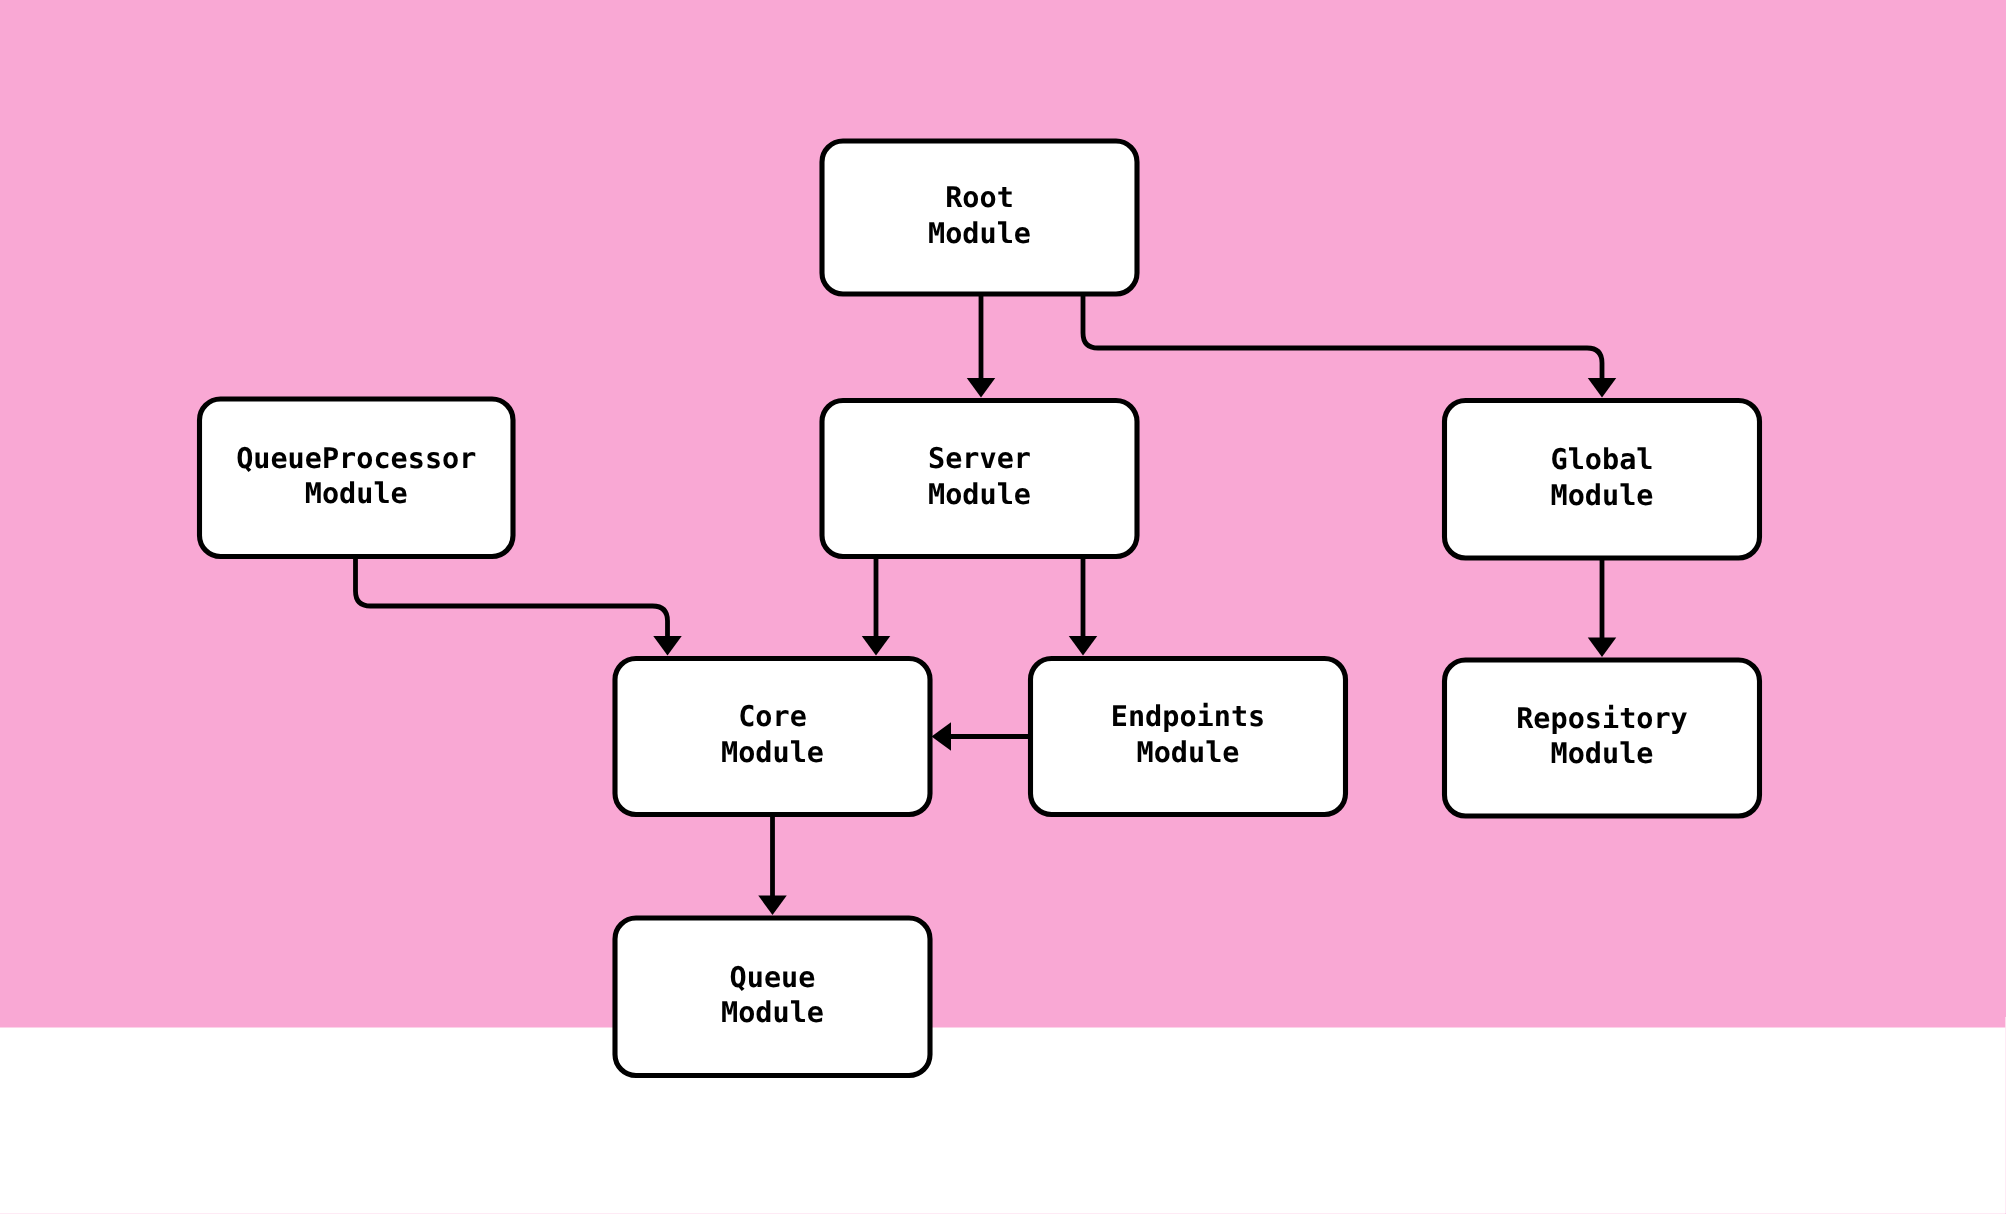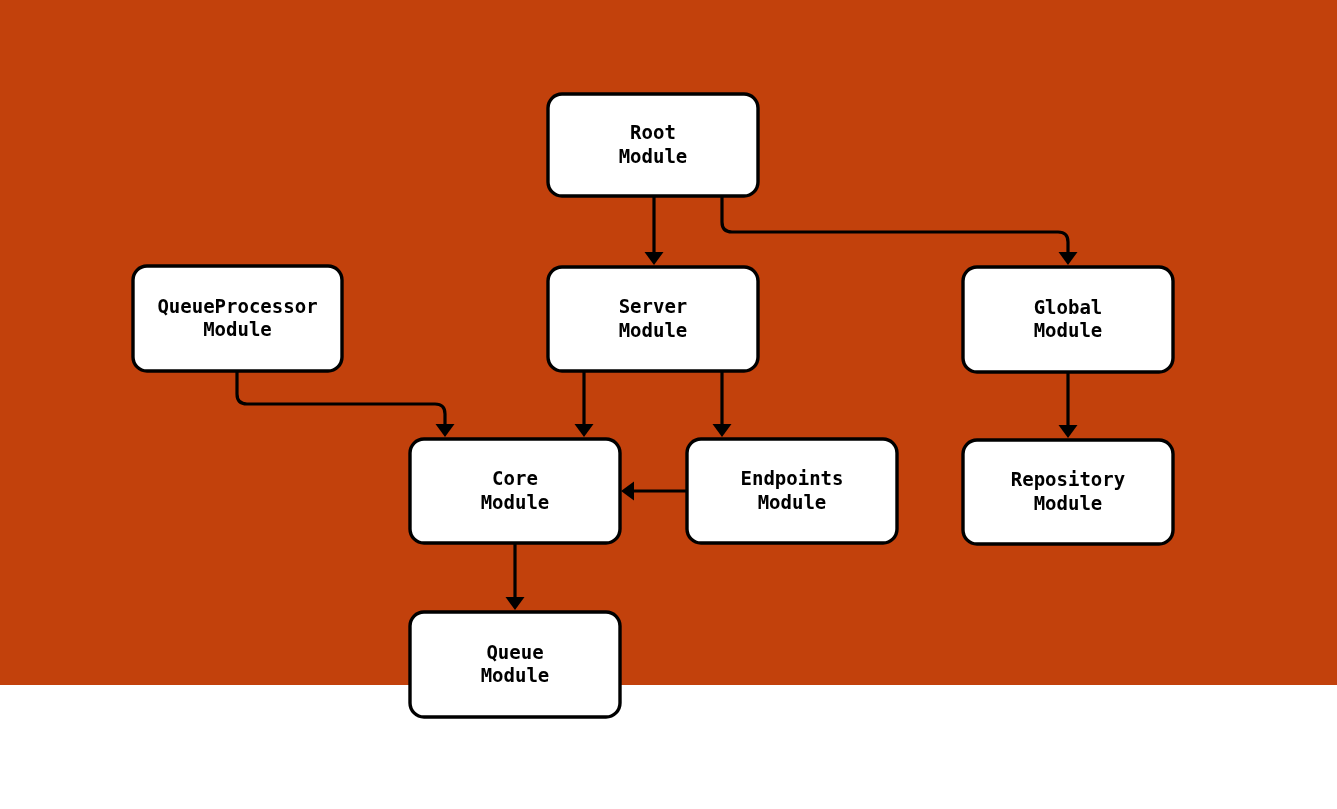--- a/index.html
+++ b/index.html
@@ -11,21 +11,21 @@
   body {
     width: 1337px;
     height: 809px;
     overflow: hidden;
     font-family: "DejaVu Sans Mono", "Liberation Mono", monospace;
   }
   #diagram-root {
     position: relative;
     width: 1337px;
     height: 685px;
-    background: #c2410c;
+    background: #f9a8d4;
   }
   svg#diagram-canvas {
     display: block;
     width: 1337px;
     height: 809px;
   }
   .node-box {
     fill: #ffffff;
     stroke: #000000;
     stroke-width: 3.4;

